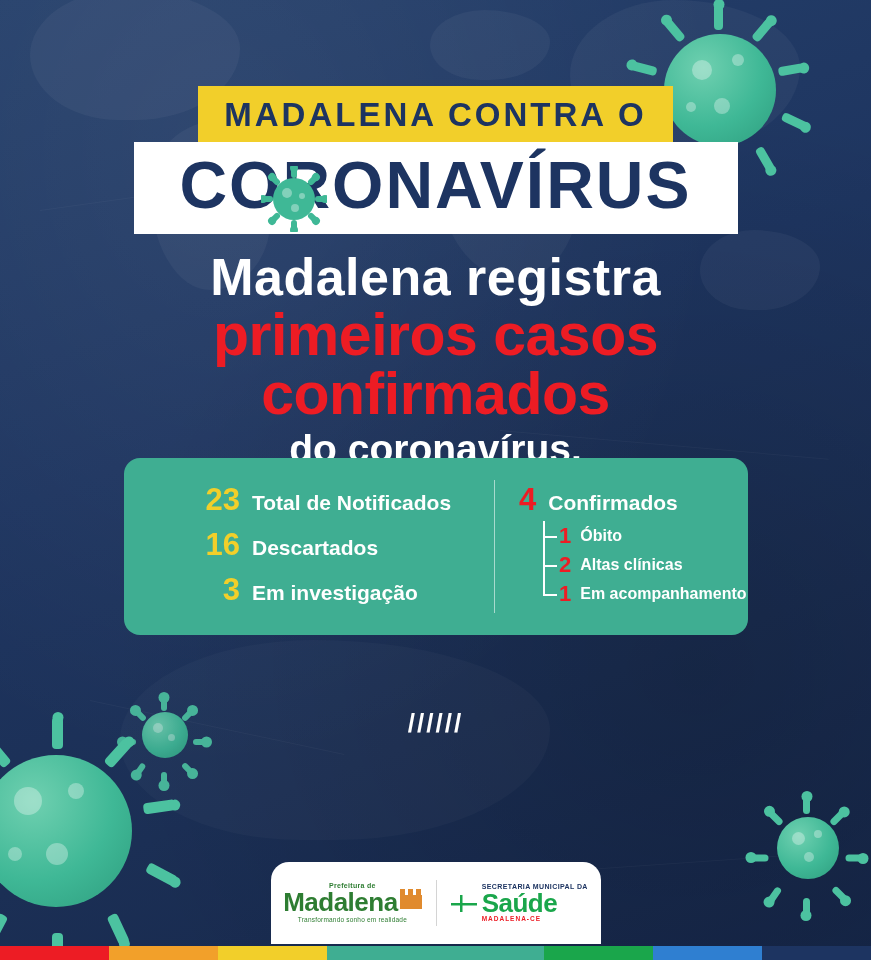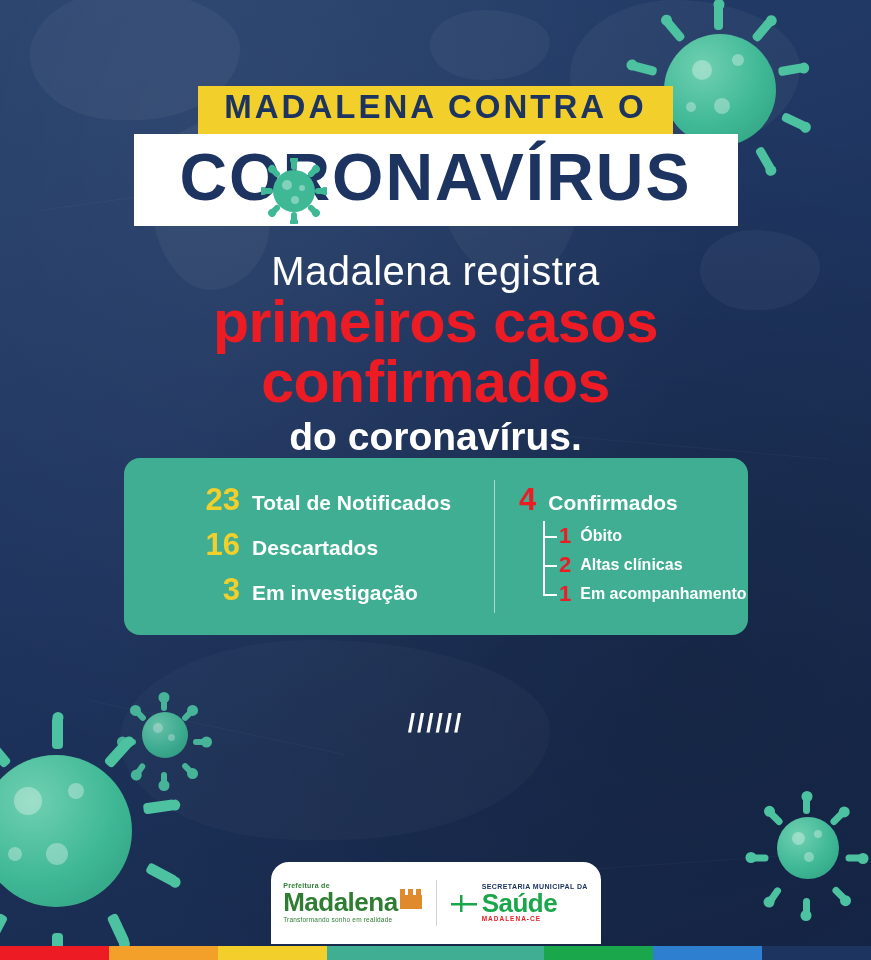--- a/index.html
+++ b/index.html
@@ -56,21 +56,21 @@
 
   
   .title-wrap { position:absolute; left:0; right:0; top:86px; text-align:center; }
   .title-yellow {
     display:inline-block;
     background:#f2cf2a;
     color:#1d3461;
     font-weight:bold;
     font-size:33px;
     letter-spacing:3px;
-    padding:4px 26px 11px 26px;
+    padding:12px 26px 11px 26px;
     line-height:1;
   }
   .title-white {
     display:block;
     margin:0 auto;
     background:#ffffff;
     width:604px;
     padding:10px 0 16px 0;
     position:relative;
   }
@@ -86,21 +86,21 @@
   .title-white .virus-o {
     position:absolute;
     left:127px; top:24px;
     width:66px; height:66px;
     z-index:3;
   }
 
   
   .headline { position:absolute; left:0; right:0; top:250px; text-align:center; }
   .hl1 {
-    color:#ffffff; font-size:40px; font-weight:normal; line-height:1.05;
+    color:#ffffff; font-size:52px; font-weight:bold; line-height:1.05;
     letter-spacing:0.5px;
   }
   .hl2 {
     color:#ed1c24; font-size:59px; font-weight:bold; line-height:0.98;
     letter-spacing:-0.5px; margin-top:2px;
   }
   .hl3 {
     color:#ffffff; font-size:39px; font-weight:bold; line-height:1.1; margin-top:4px;
   }
 
@@ -169,21 +169,21 @@
   .logo-card {
     position:absolute;
     left:50%; transform:translateX(-50%);
     bottom:16px;
     width:330px; height:82px;
     background:#ffffff;
     border-radius:18px 18px 0 0;
     display:flex; align-items:center; justify-content:center;
     gap:14px;
   }
-  .logo-madalena { line-height:1; }
+  .logo-madalena { text-align:center; line-height:1; }
   .logo-madalena .pref { font-size:7px; color:#2e7d32; font-weight:bold; letter-spacing:0.3px; }
   .logo-madalena .name { font-size:26px; color:#2e7d32; font-weight:bold; letter-spacing:-0.5px; }
   .logo-madalena .slogan { font-size:6.5px; color:#2e7d32; letter-spacing:0.2px; margin-top:2px; }
   .castle {
     display:inline-block; vertical-align:top; margin-left:2px;
     width:22px; height:20px;
     background:
       linear-gradient(#e08a2e,#e08a2e) 0 0/5px 7px no-repeat,
       linear-gradient(#e08a2e,#e08a2e) 8px 0/5px 7px no-repeat,
       linear-gradient(#e08a2e,#e08a2e) 16px 0/5px 7px no-repeat,

